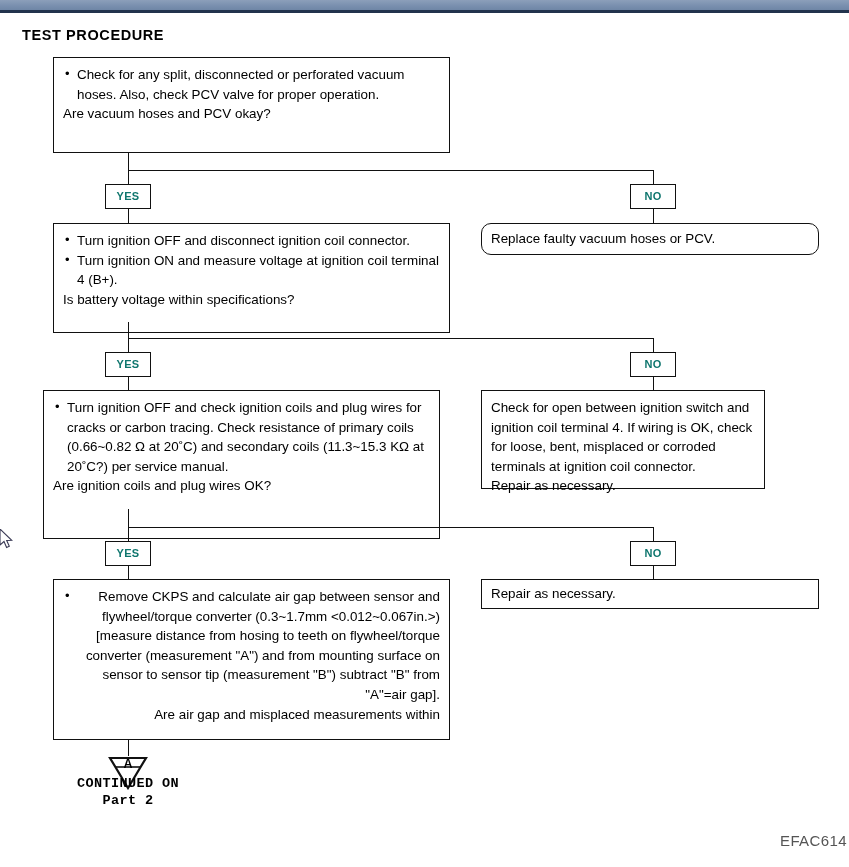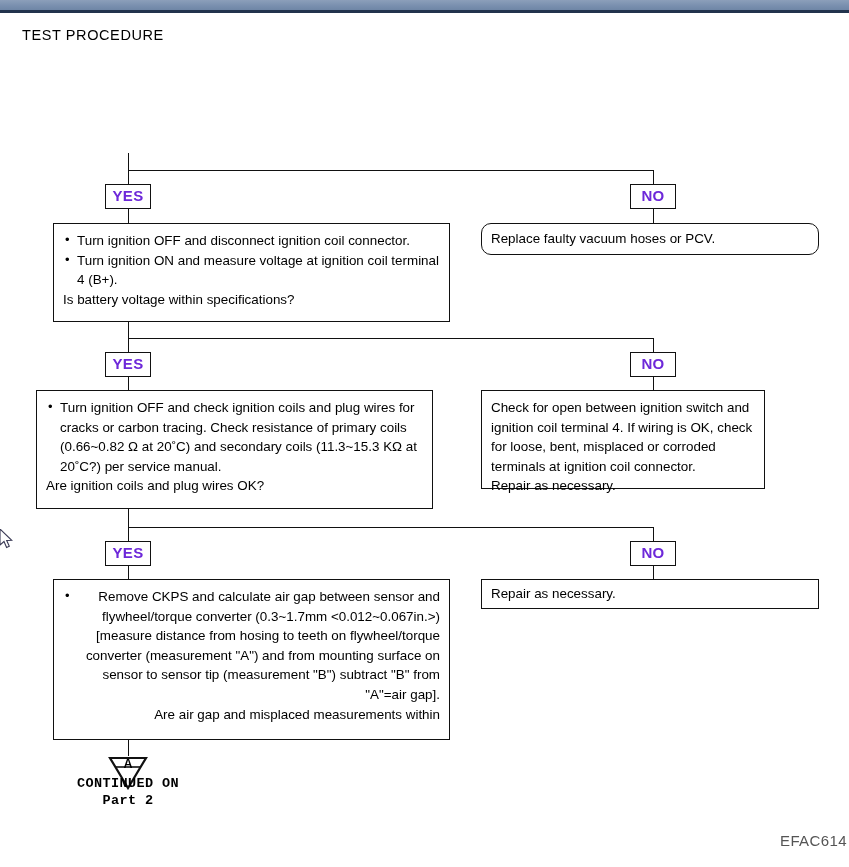--- a/index.html
+++ b/index.html
@@ -58,21 +58,21 @@
     width: 849px;
     height: 854px;
     background: #fff;
   }
 
   .page-title {
     position: absolute;
     left: 22px;
     top: 14px;
     font-size: 14.5px;
-    font-weight: normal;
+    font-weight: bold;
     letter-spacing: .6px;
     color: #000;
     white-space: nowrap;
   }
 
   
   .flow-box {
     position: absolute;
     border: 1.6px solid #111;
     background: #fff;
@@ -102,24 +102,24 @@
   
   .branch-label {
     position: absolute;
     border: 1.7px solid #111;
     background: #fff;
     box-sizing: border-box;
     width: 46px;
     height: 25px;
     line-height: 22px;
     text-align: center;
-    font-size: 15px;
+    font-size: 11px;
     font-weight: bold;
     letter-spacing: .3px;
-    color: #6d28d9;
+    color: #0f766e;
   }
 
   
   .conn-v {
     position: absolute;
     width: 0;
     border-left: 1.7px solid #111;
   }
   .conn-h {
     position: absolute;
@@ -180,37 +180,41 @@
 
 <div id="overlay-round-button">
   <span class="dot"></span>
   <span class="dot"></span>
 </div>
 
 <div id="chart-canvas">
 
   <div class="page-title">TEST PROCEDURE</div>
 
+  <div class="flow-box" id="box-step1" style="left:53px; top:44px; width:397px; height:96px;">
+    <span class="bullet-item">Check for any split, disconnected or perforated vacuum hoses. Also, check PCV valve for proper operation.</span>
+    <span class="q-line">Are vacuum hoses and PCV okay?</span>
+  </div>
 
   <div class="conn-v" style="left:128px; top:140px; height:17px;"></div>
   <div class="conn-h" style="left:128px; top:157px; width:525px;"></div>
   <div class="conn-v" style="left:653px; top:157px; height:14px;"></div>
   <div class="conn-v" style="left:128px; top:157px; height:14px;"></div>
 
   <div class="branch-label" style="left:105px; top:171px;">YES</div>
   <div class="branch-label" style="left:630px; top:171px;">NO</div>
 
   <div class="conn-v" style="left:128px; top:196px; height:14px;"></div>
   <div class="conn-v" style="left:653px; top:196px; height:14px;"></div>
 
   <div class="flow-box" id="box-step1-no" style="left:481px; top:210px; width:338px; height:32px; padding-top:5px;border-radius:10px;">
     <span class="q-line">Replace faulty vacuum hoses or PCV.</span>
   </div>
 
-  <div class="flow-box" id="box-step2" style="left:53px; top:210px; width:397px; height:99px;">
+  <div class="flow-box" id="box-step2" style="left:53px; top:210px; width:397px; height:110px;">
     <span class="bullet-item">Turn ignition OFF and disconnect ignition coil connector.</span>
     <span class="bullet-item">Turn ignition ON and measure voltage at ignition coil terminal 4 (B+).</span>
     <span class="q-line">Is battery voltage within specifications?</span>
   </div>
 
   <div class="conn-v" style="left:128px; top:309px; height:16px;"></div>
   <div class="conn-h" style="left:128px; top:325px; width:525px;"></div>
   <div class="conn-v" style="left:128px; top:325px; height:14px;"></div>
   <div class="conn-v" style="left:653px; top:325px; height:14px;"></div>
 
@@ -218,21 +222,21 @@
   <div class="branch-label" style="left:630px; top:339px;">NO</div>
 
   <div class="conn-v" style="left:128px; top:364px; height:13px;"></div>
   <div class="conn-v" style="left:653px; top:364px; height:13px;"></div>
 
   <div class="flow-box" id="box-step2-no" style="left:481px; top:377px; width:284px; height:99px;">
     <span class="q-line">Check for open between ignition switch and ignition coil terminal 4. If wiring is OK, check for loose, bent, misplaced or corroded terminals at ignition coil connector.</span>
     <span class="q-line">Repair as necessary.</span>
   </div>
 
-  <div class="flow-box" id="box-step3" style="left:36px; top:377px; width:397px; height:119px;">
+  <div class="flow-box" id="box-step3" style="left:43px; top:377px; width:397px; height:149px;">
     <span class="bullet-item">Turn ignition OFF and check ignition coils and plug wires for cracks or carbon tracing. Check resistance of primary coils (0.66~0.82 Ω at 20˚C) and secondary coils (11.3~15.3 KΩ at 20˚C?) per service manual.</span>
     <span class="q-line">Are ignition coils and plug wires OK?</span>
   </div>
 
   <div class="conn-v" style="left:128px; top:496px; height:18px;"></div>
   <div class="conn-h" style="left:128px; top:514px; width:525px;"></div>
   <div class="conn-v" style="left:128px; top:514px; height:14px;"></div>
   <div class="conn-v" style="left:653px; top:514px; height:14px;"></div>
 
   <div class="branch-label" style="left:105px; top:528px;">YES</div>

